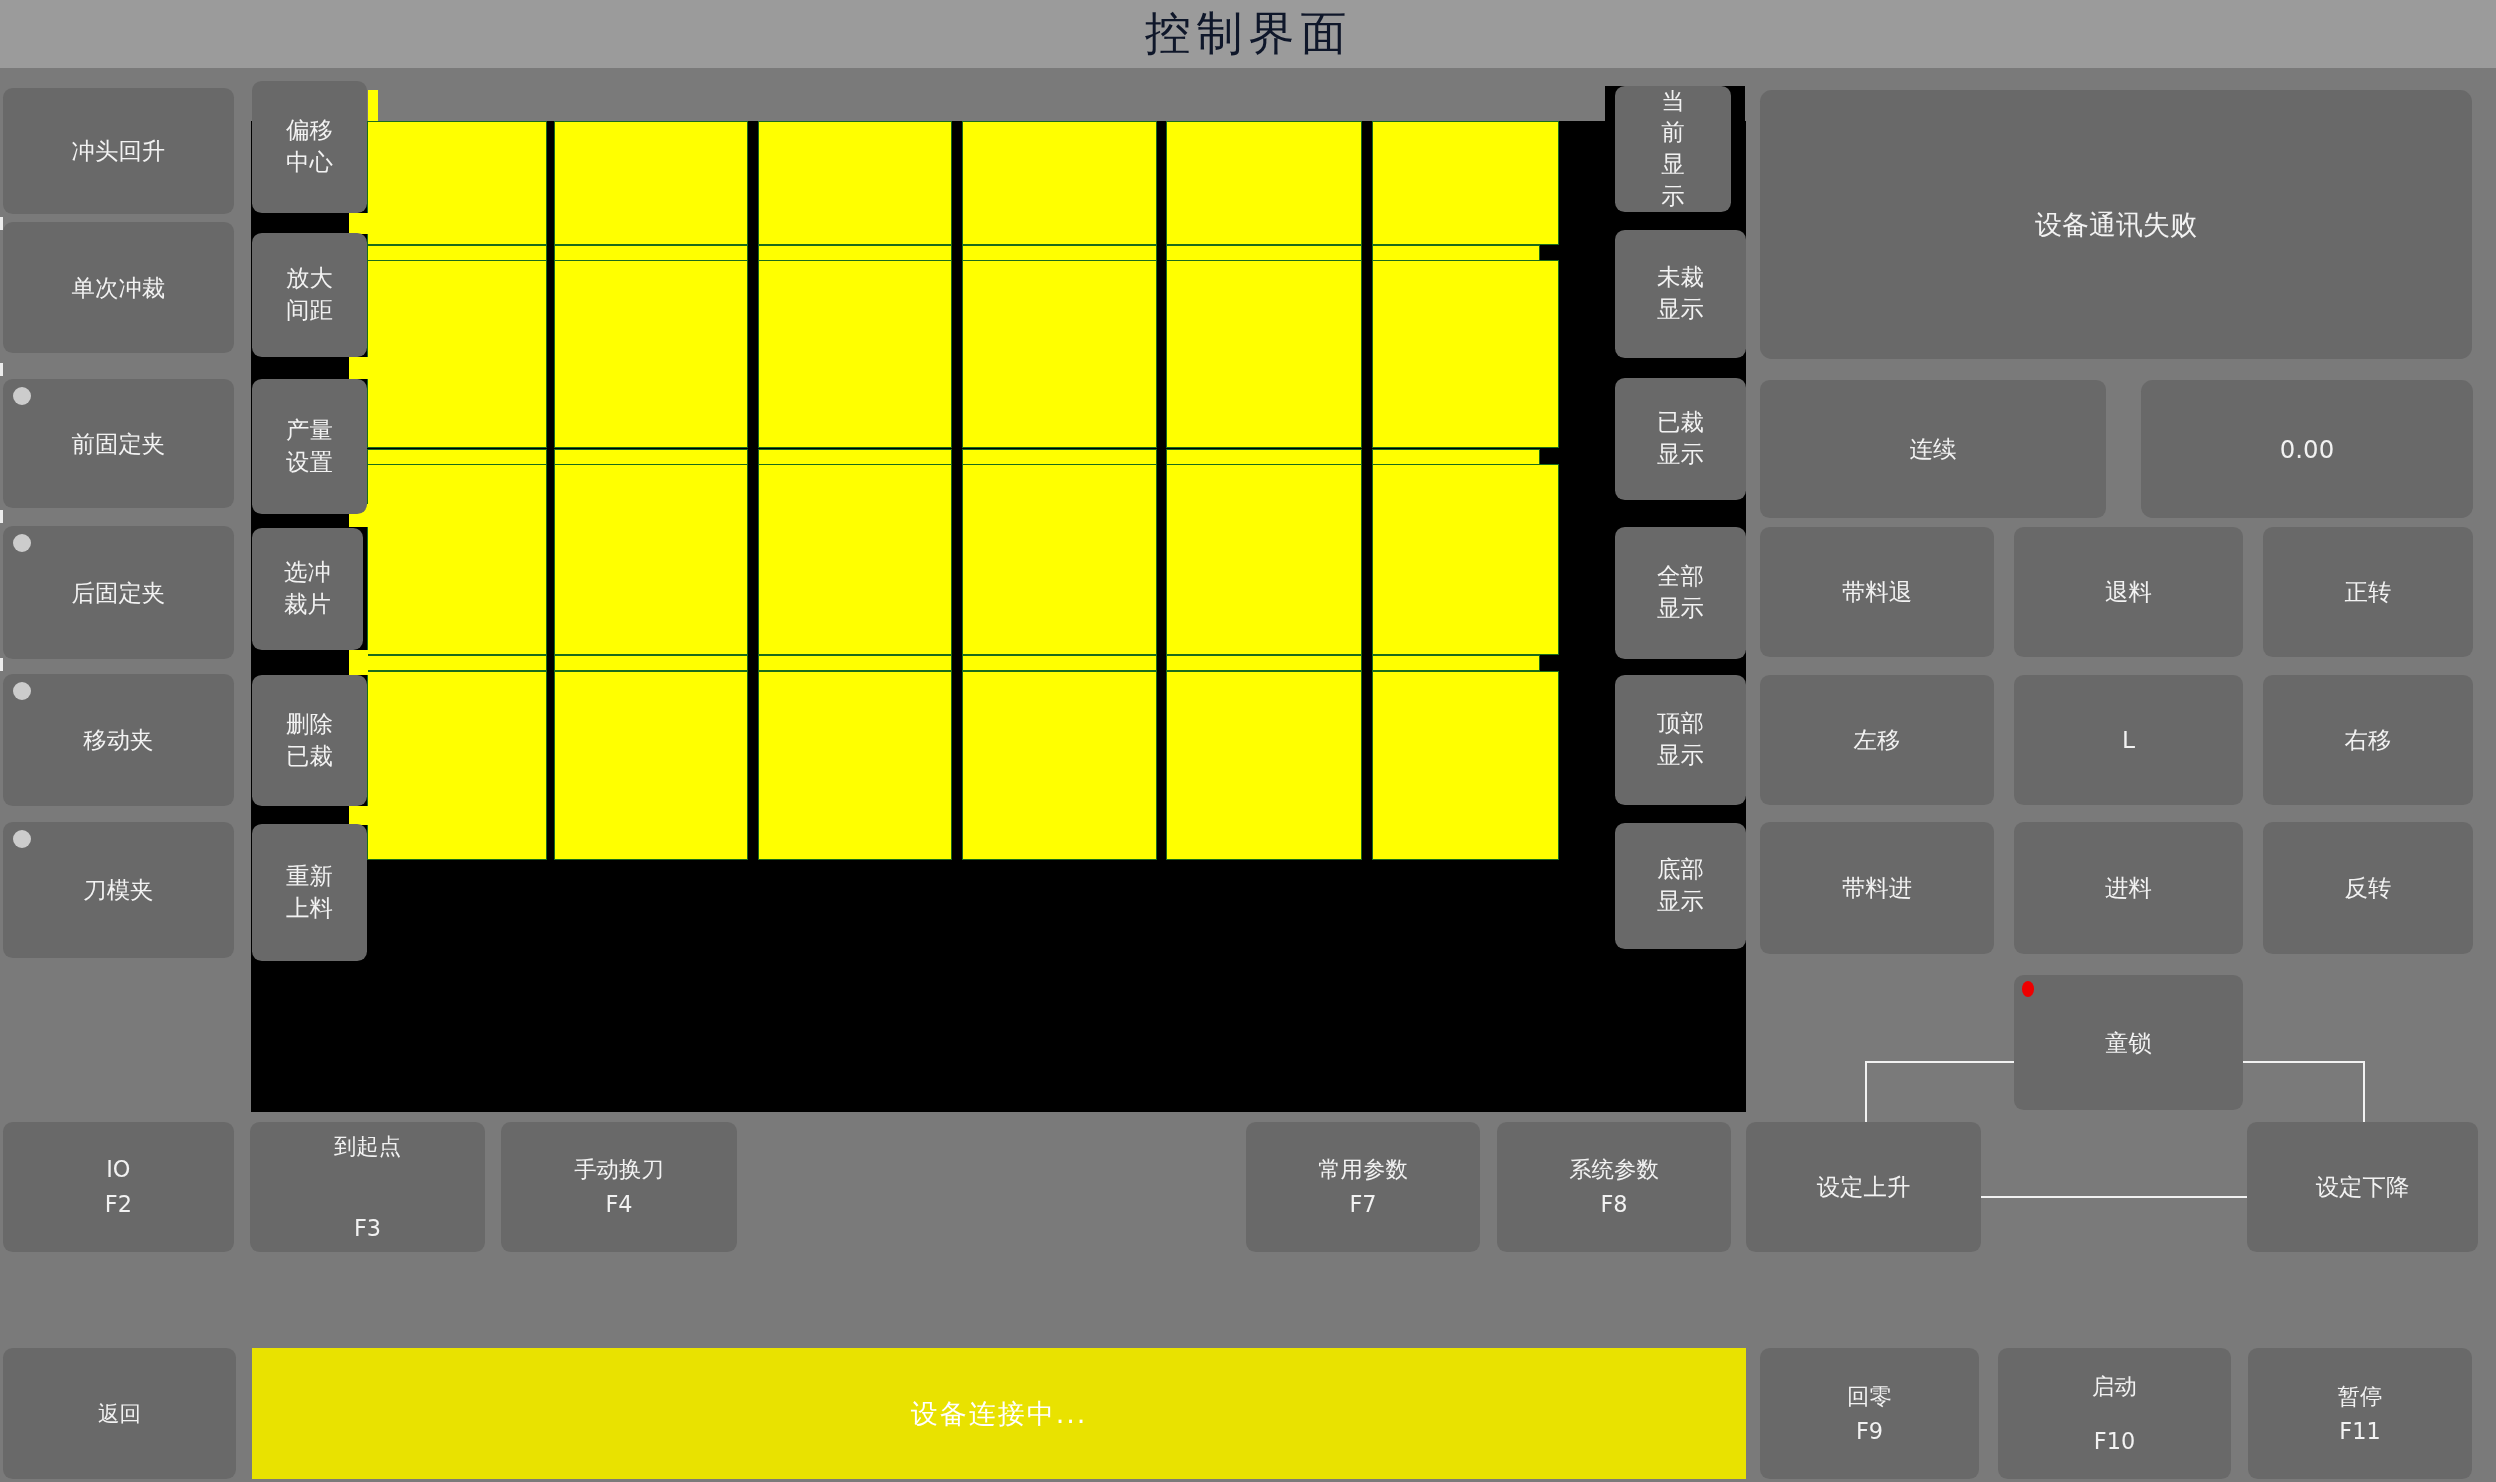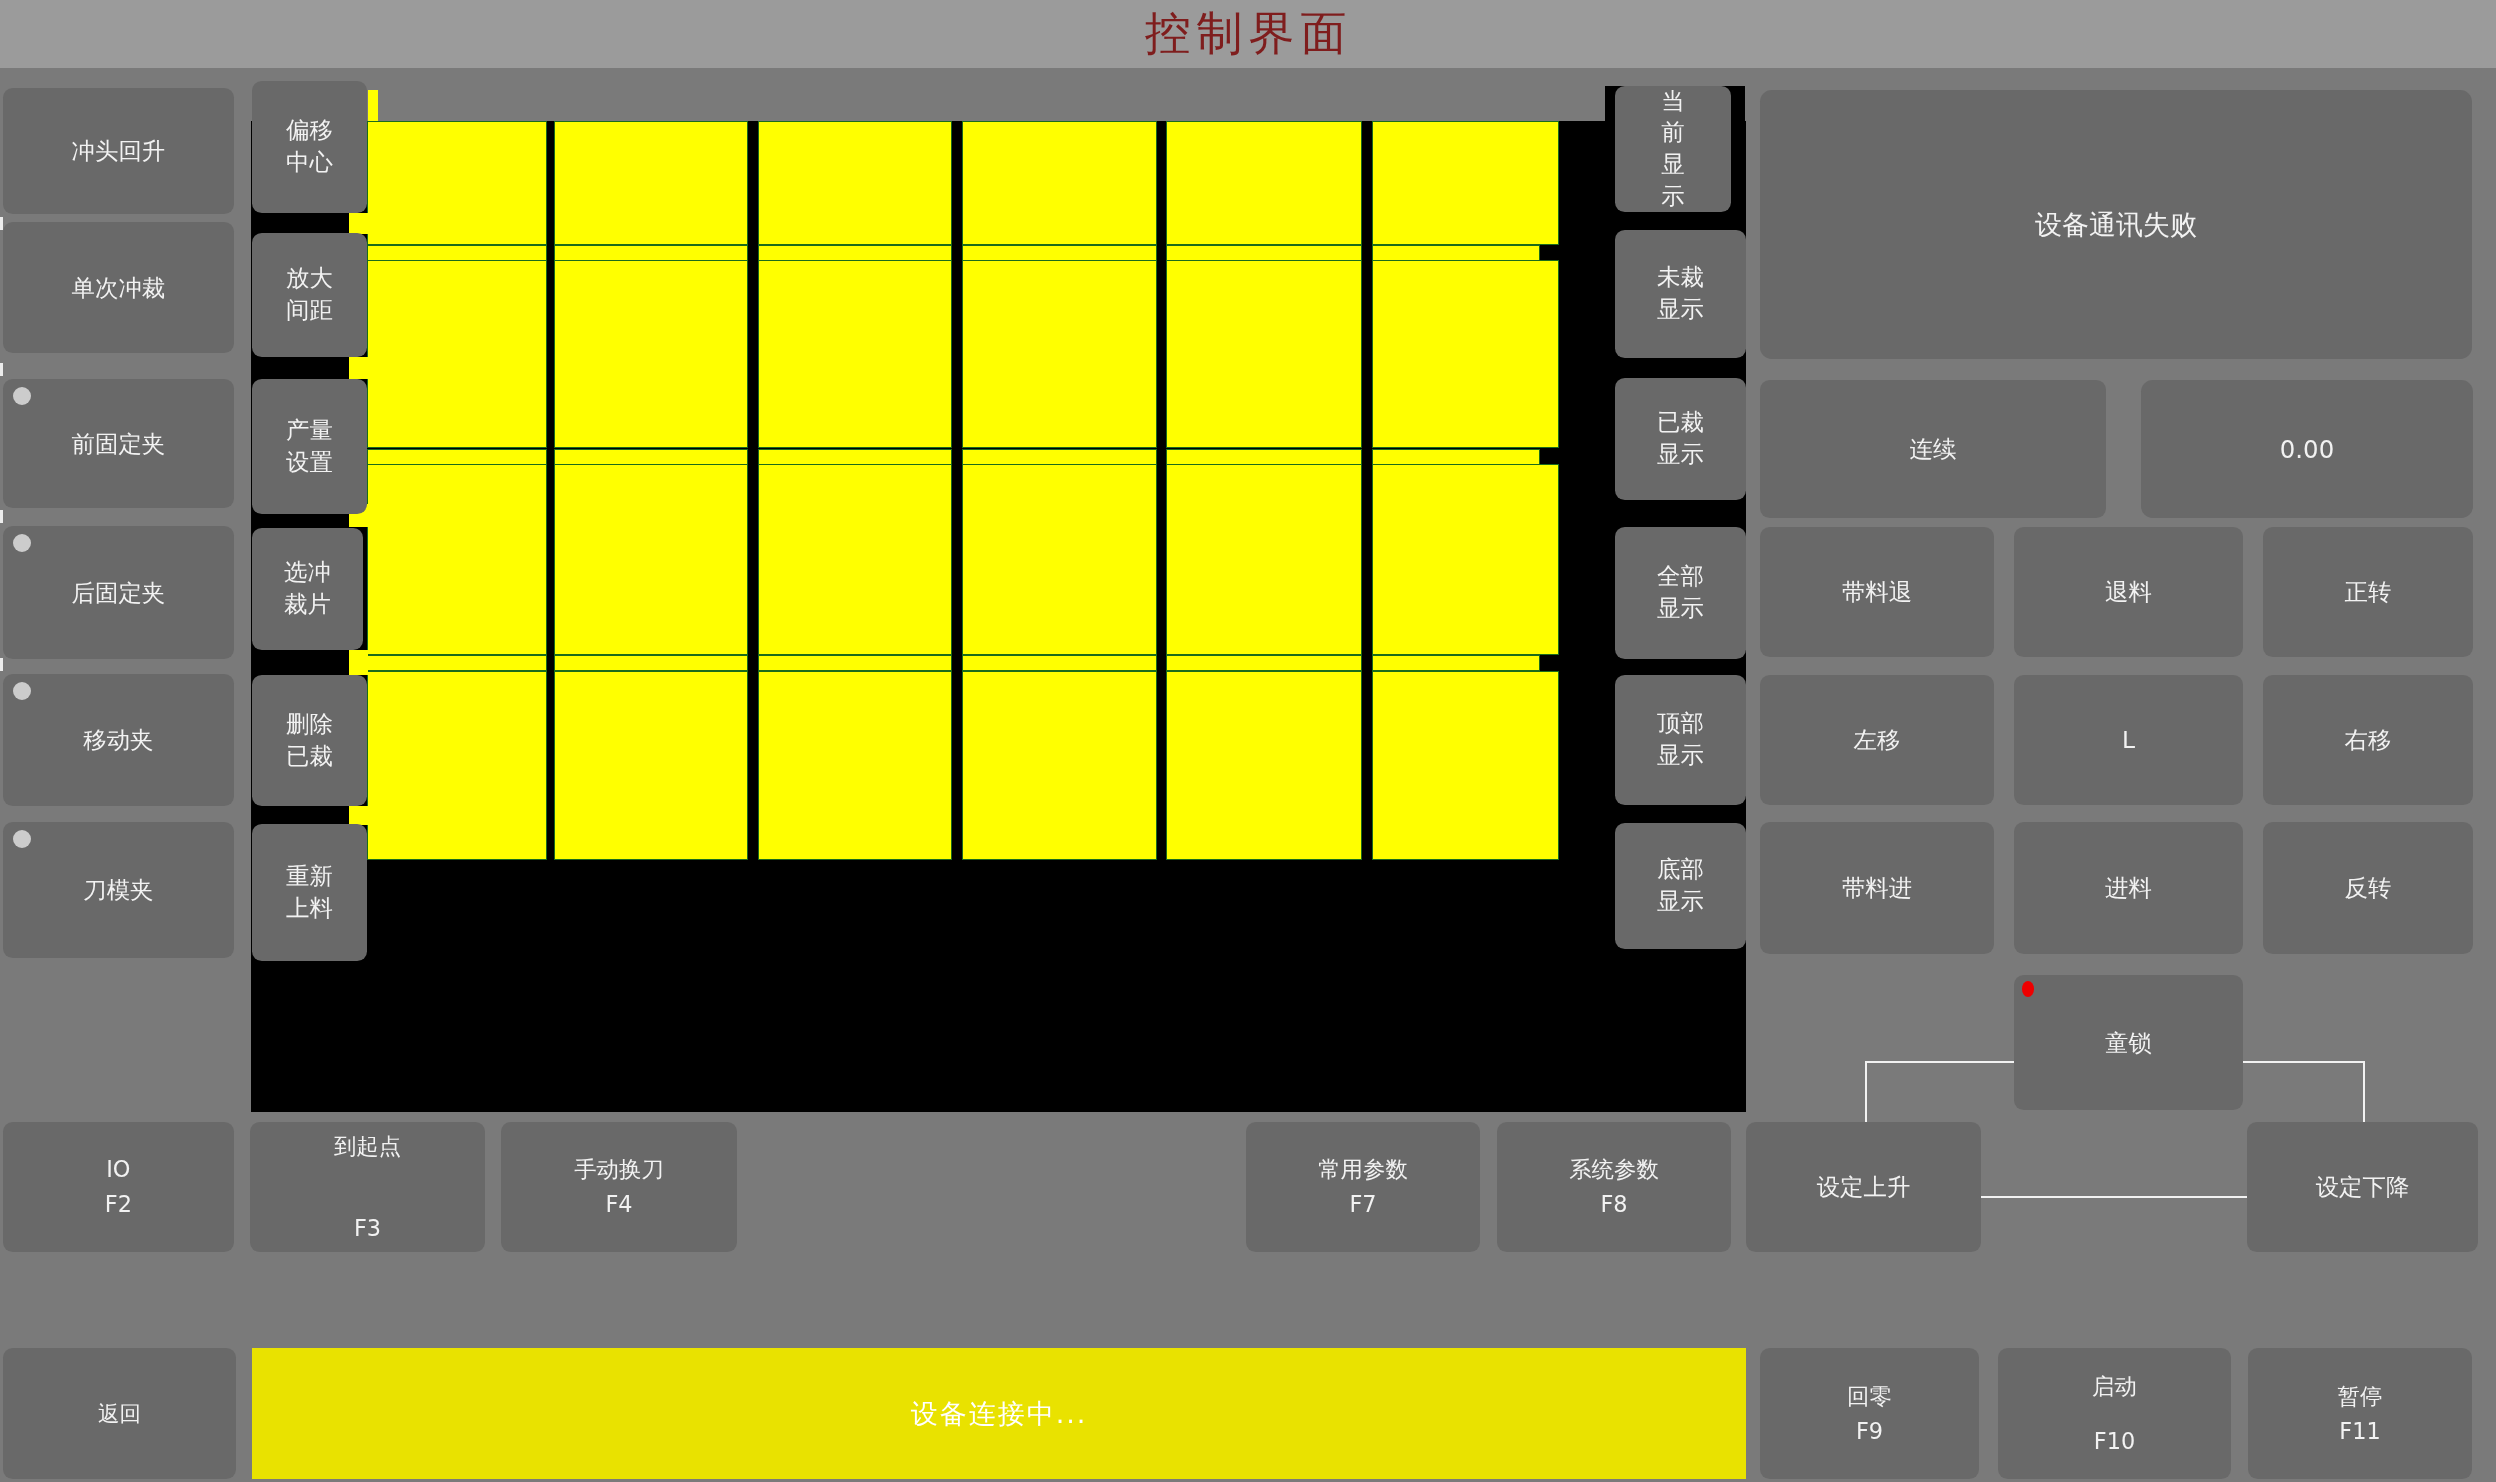--- a/index.html
+++ b/index.html
@@ -10,21 +10,21 @@
     color:#f2f2f2;
     -webkit-font-smoothing:none;
   }
   .abs{position:absolute;box-sizing:border-box;}
   .titlebar{
     left:0;top:0;width:2497px;height:68px;background:#9b9b9b;
     display:flex;align-items:center;justify-content:center;
   }
   .titlebar span{
     font-family:"DejaVu Serif","Liberation Serif",serif;
-    font-size:46px;color:#7f1d1d;letter-spacing:5.9px;
+    font-size:46px;color:#0f172a;letter-spacing:5.9px;
   }
   .btn{
     background:#696969;border-radius:9.8px;
     display:flex;align-items:center;justify-content:center;text-align:center;
     font-size:23.4px;color:#f2f2f2;z-index:3;cursor:default;
   }
   .btn.wrap{line-height:1.35;}
   .canvas{background:#000000;z-index:0;}
   #grid-layer{left:0;top:0;width:2497px;height:1482px;z-index:1;pointer-events:none;}
   .cell{

